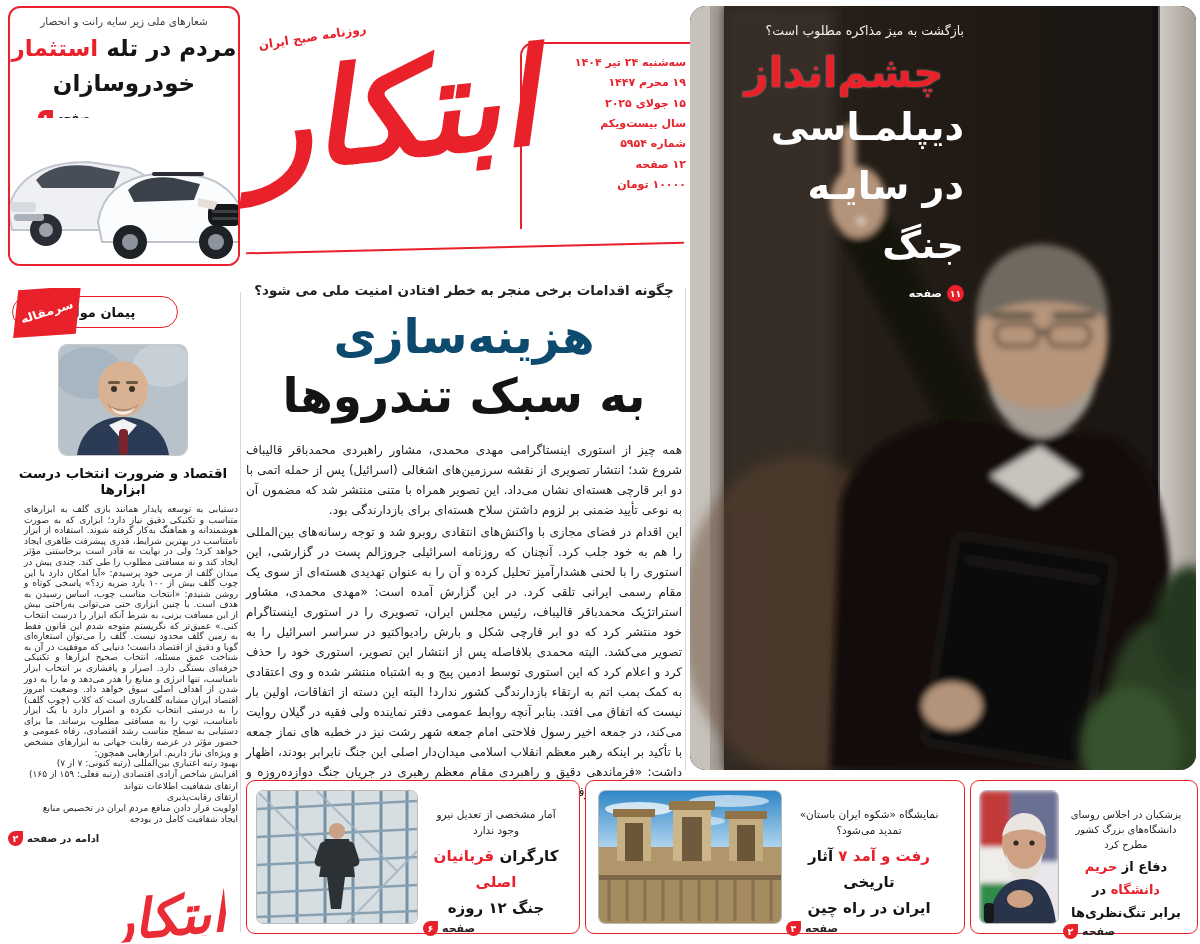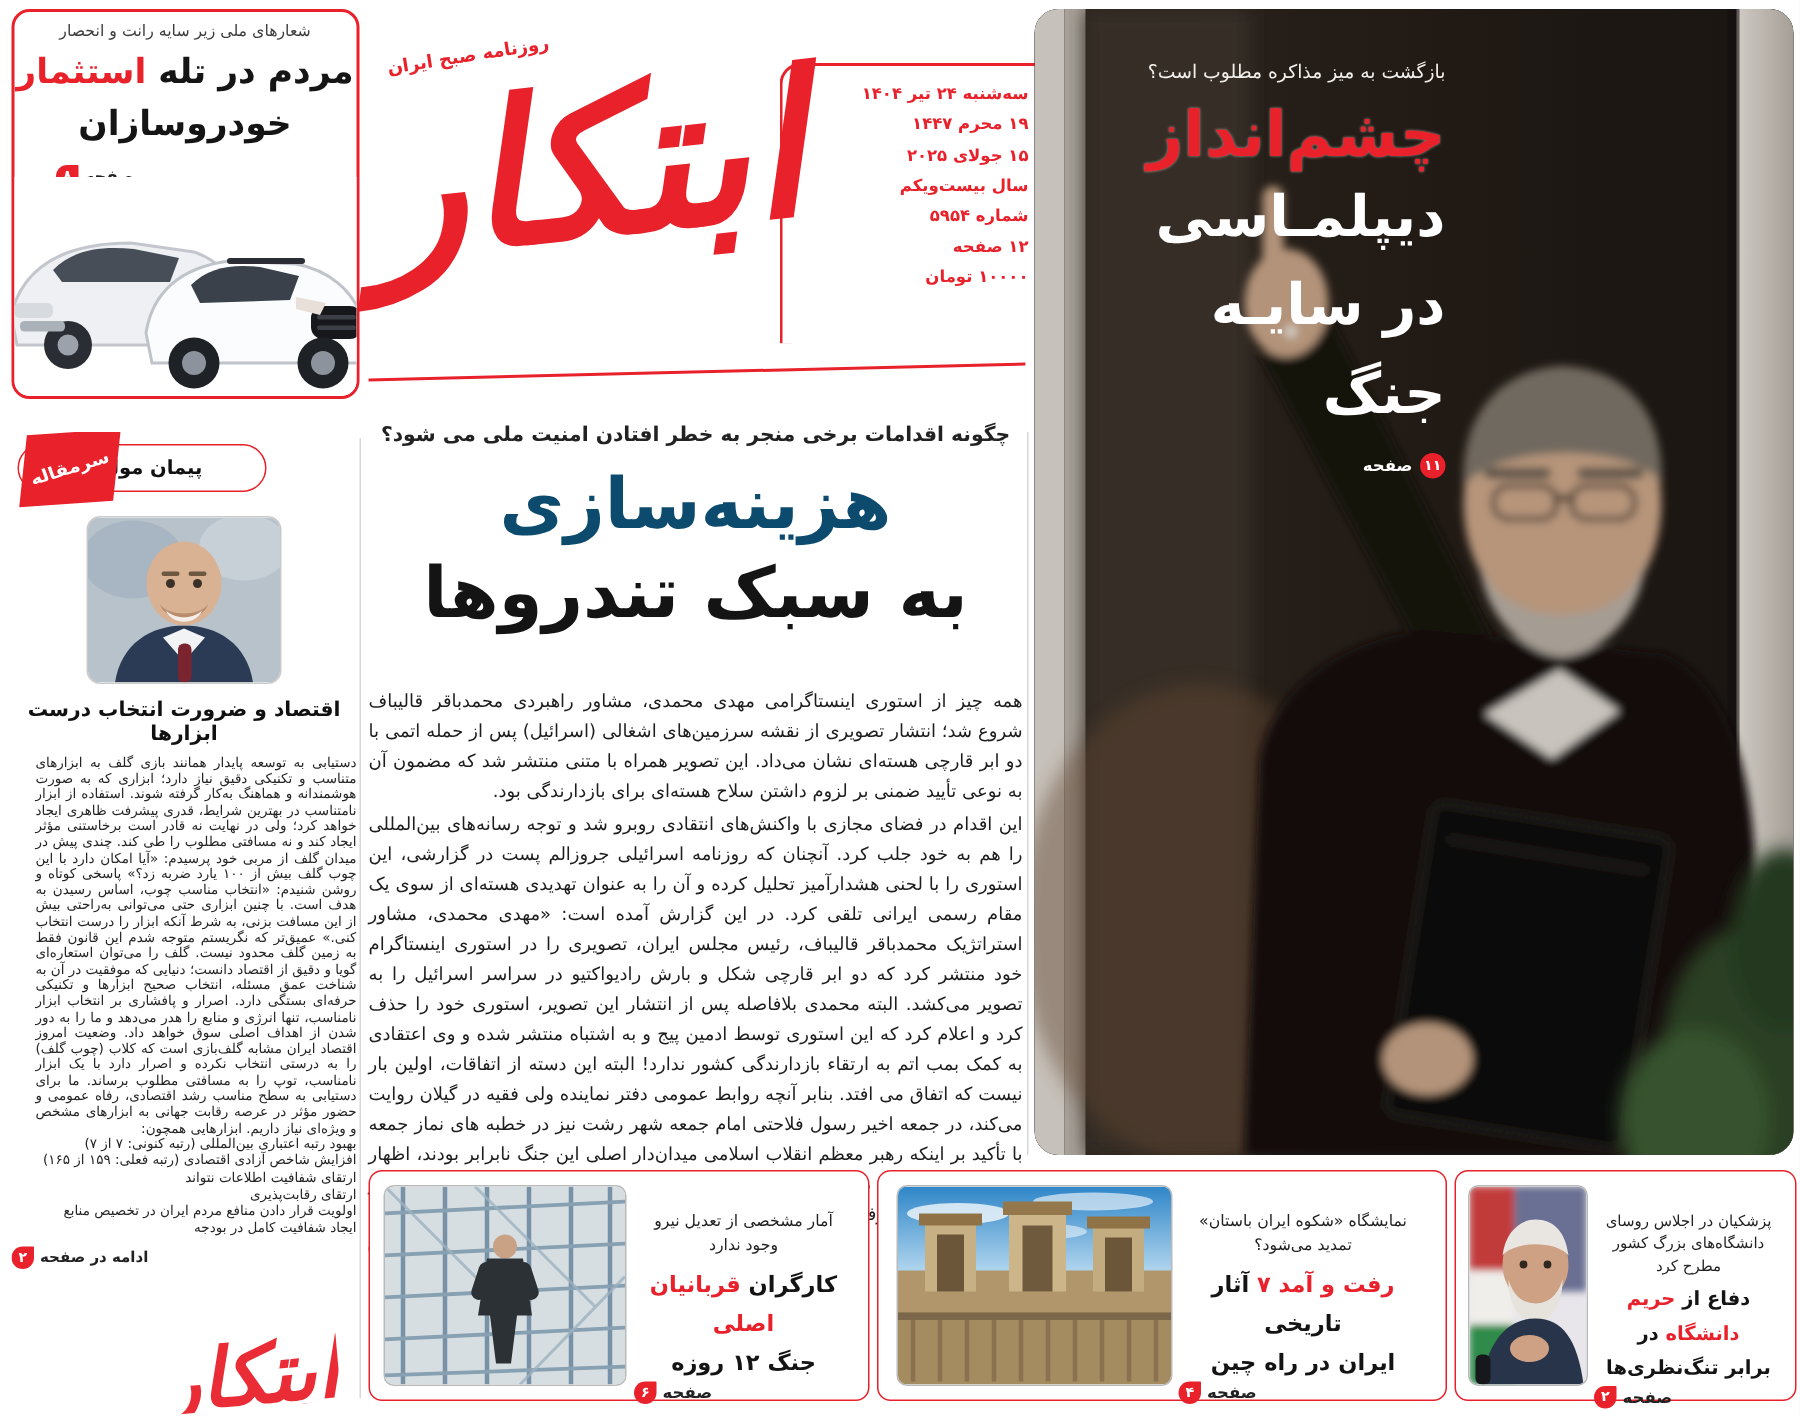--- a/index.html
+++ b/index.html
@@ -25,35 +25,35 @@
     transform:rotate(-6deg);line-height:260px;text-align:center;pointer-events:none;}
   .logosub{left:258px;top:30px;color:#e8212b;font-size:12px;font-weight:bold;transform:rotate(-9deg);}
   .swoosh{left:246px;top:247px;width:438px;height:2px;background:#e8212b;transform:rotate(-1.4deg);}
   .datebox{left:520px;top:42px;width:158px;height:176px;border-top:2px solid #e8212b;
     border-left:2px solid #e8212b;border-radius:14px 0 0 0;padding:9px 14px 0 6px;
     color:#e8212b;font-size:11px;font-weight:bold;line-height:1.85;text-align:right;}
   
   
   .photostory{left:690px;top:6px;width:506px;height:764px;border-radius:16px;overflow:hidden;background:#241e19;}
   .photostory svg{position:absolute;left:0;top:0;}
-  .photext{position:absolute;left:34px;top:34px;width:240px;text-align:right;z-index:3;}
+  .photext{position:absolute;left:34px;top:17px;width:240px;text-align:right;z-index:3;}
   .photext .kick{color:#f2efec;font-size:12.5px;margin-bottom:10px;}
   .photext .h-red{color:#e8212b;font-size:42px;font-weight:bold;line-height:1.2;
-    text-shadow:0 0 2px rgba(255,255,255,.55);}
+    text-shadow:0 0 2px rgba(255,255,255,.55);text-align:center;}
   .photext .h-white{color:#ffffff;font-size:38px;font-weight:bold;line-height:1.55;margin-left:25px;}
   .photext .pb{margin-top:10px;text-align:left;color:#fff;font-size:11px;font-weight:bold;
     display:flex;align-items:center;gap:5px;justify-content:flex-end;flex-direction:row-reverse;}
   .photext .pb .circ{width:17px;height:17px;border-radius:50%;background:#e8212b;color:#fff;
     font-size:9.5px;display:inline-flex;align-items:center;justify-content:center;}
   
   .lead{left:246px;top:282px;width:436px;}
   .lead .kick{text-align:center;font-size:13.5px;font-weight:bold;color:#222;}
   .lead .h1{text-align:center;font-size:47px;font-weight:bold;color:#0c4a6e;margin-top:10px;line-height:1.25;}
   .lead .h2{text-align:center;font-size:47px;font-weight:bold;color:#141414;line-height:1.25;}
-  .lead .body{margin-top:31px;font-size:12px;line-height:20px;text-align:justify;color:#1d1d1d;}
+  .lead .body{margin-top:14px;font-size:12px;line-height:20px;text-align:justify;color:#1d1d1d;}
   .lead .body p{margin:0 0 2px 0;}
   .lead .more{margin-top:6px;display:flex;justify-content:flex-end;}
   .lead .more .pbadge{font-size:12px;}
   
   .ed{left:8px;top:288px;width:230px;height:650px;overflow:hidden;}
   .ed .head{position:relative;height:50px;}
   .ed .capsule{position:absolute;right:60px;left:4px;top:8px;height:30px;border:1.5px solid #e8212b;
     border-radius:17px;display:flex;align-items:center;justify-content:center;
     font-size:13px;font-weight:bold;color:#111;background:#fff;}
   .ed .tag{position:absolute;left:8px;top:0px;width:62px;height:48px;background:#e8212b;

